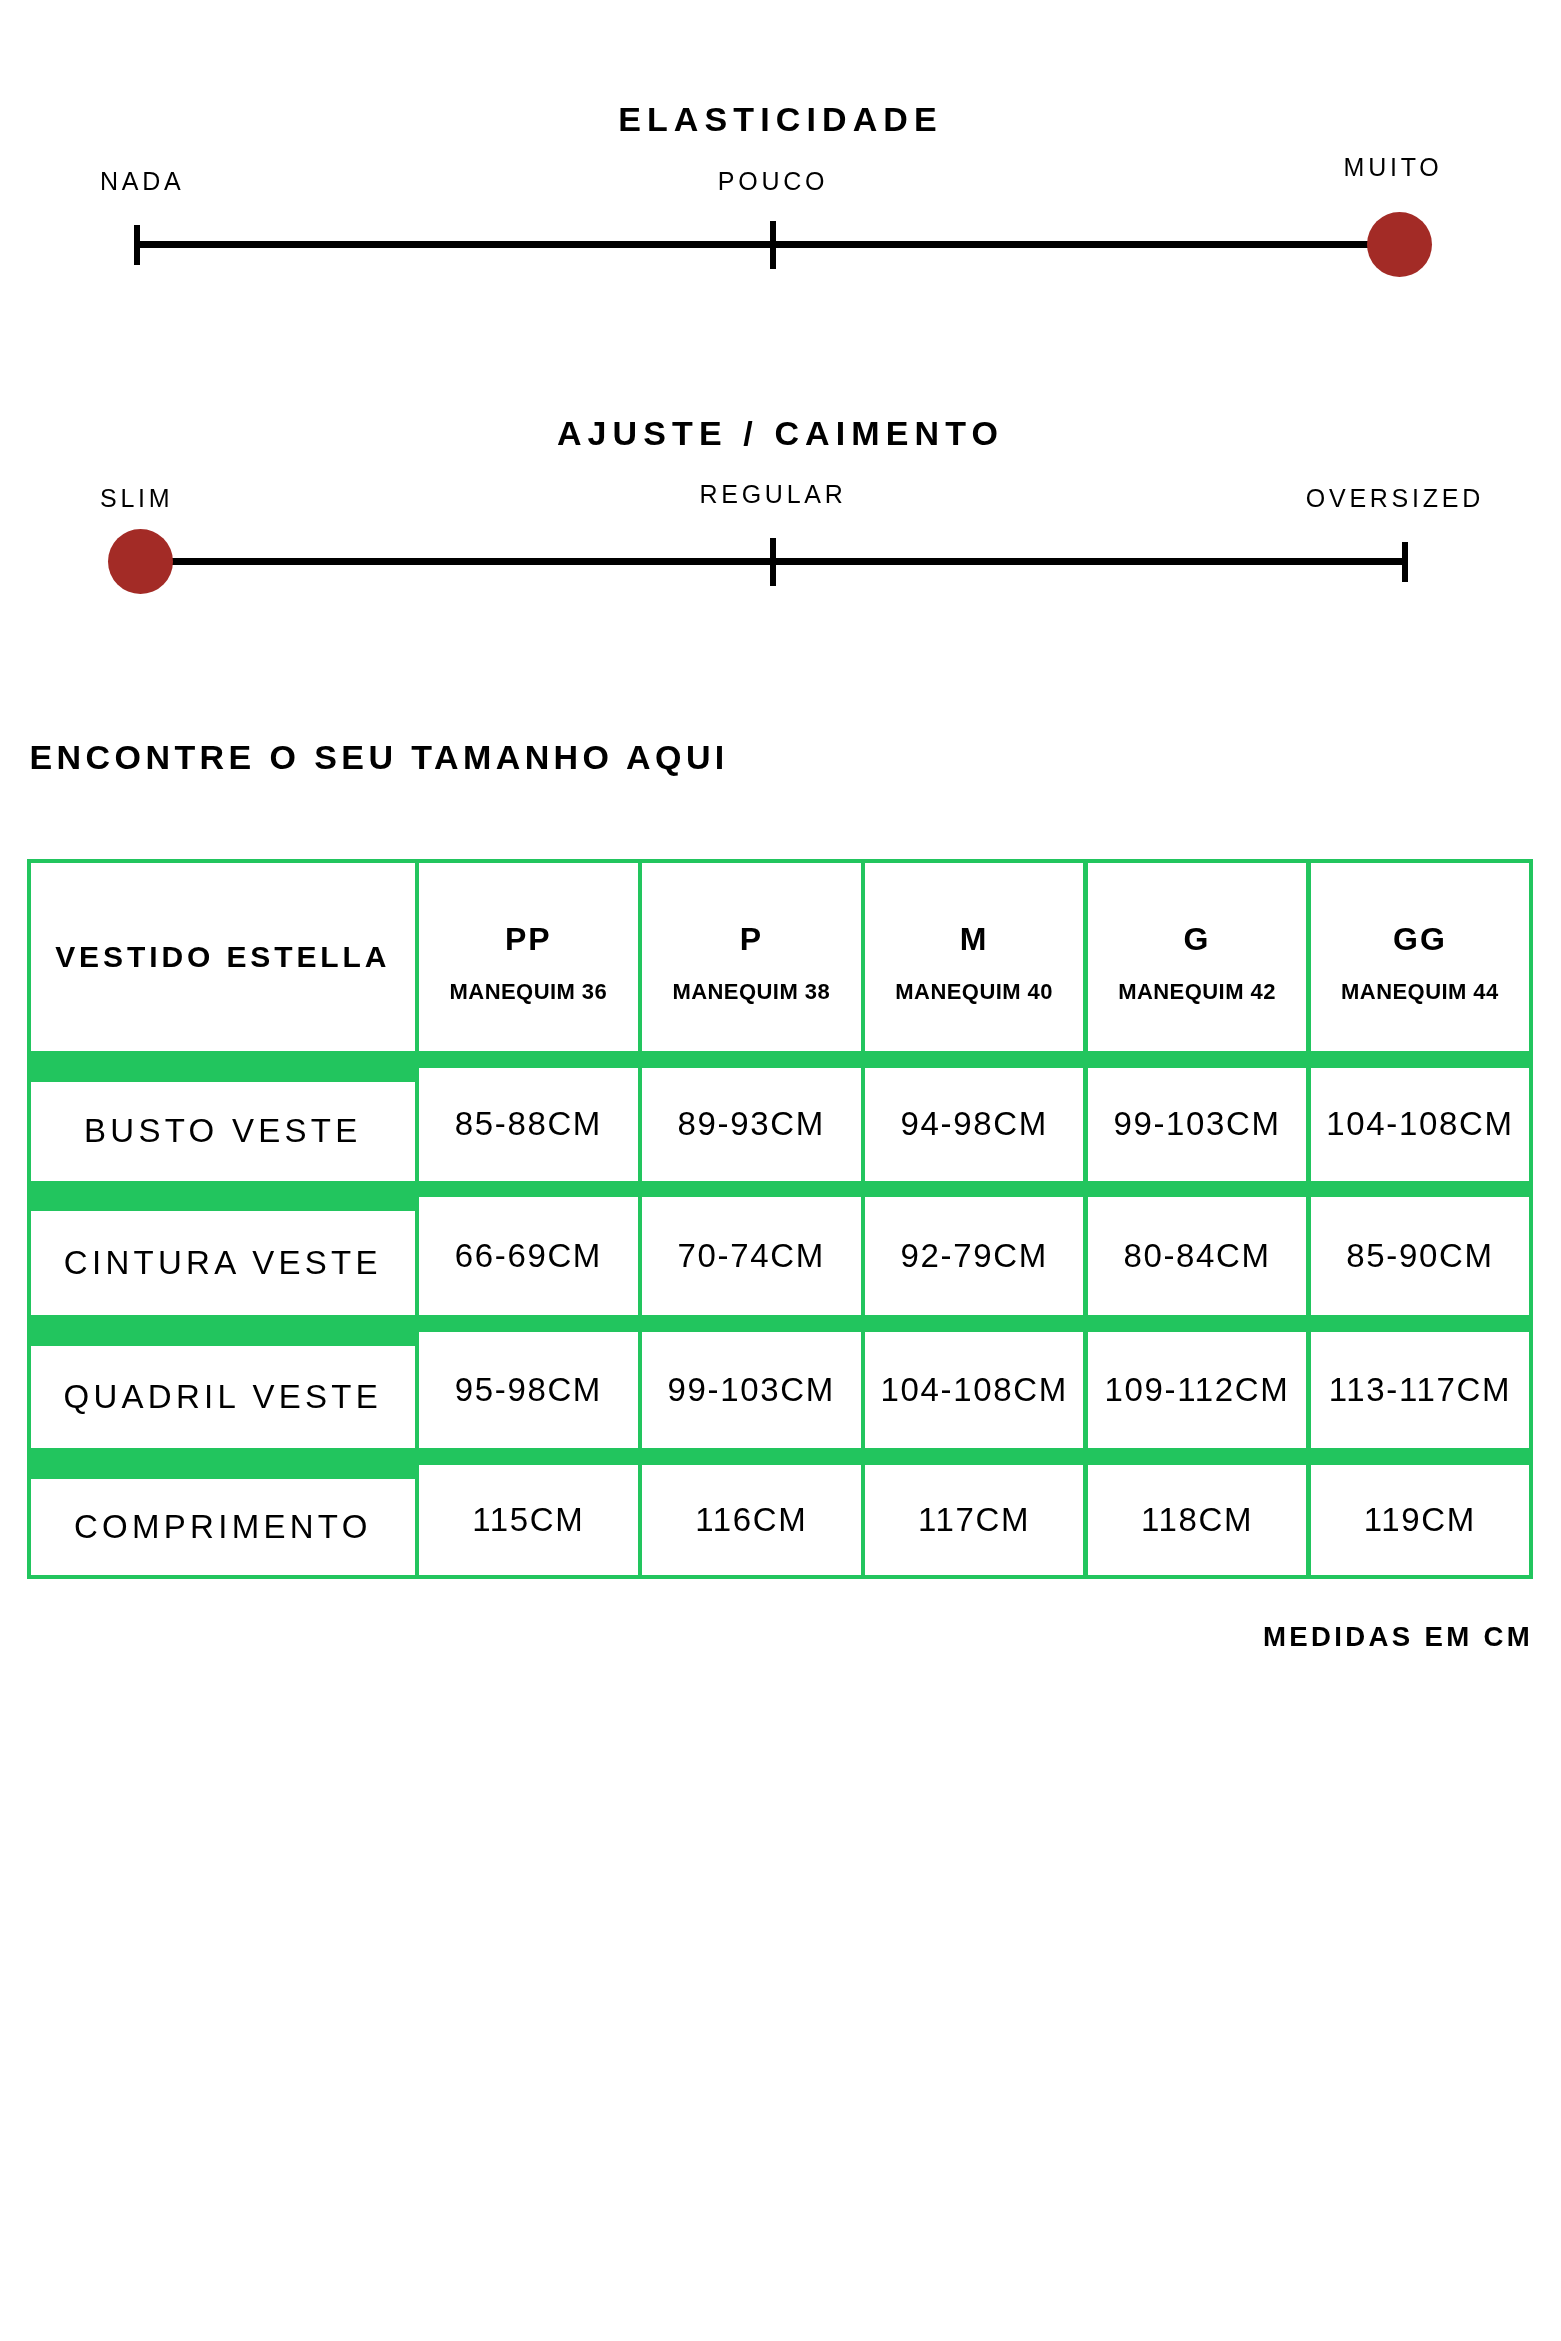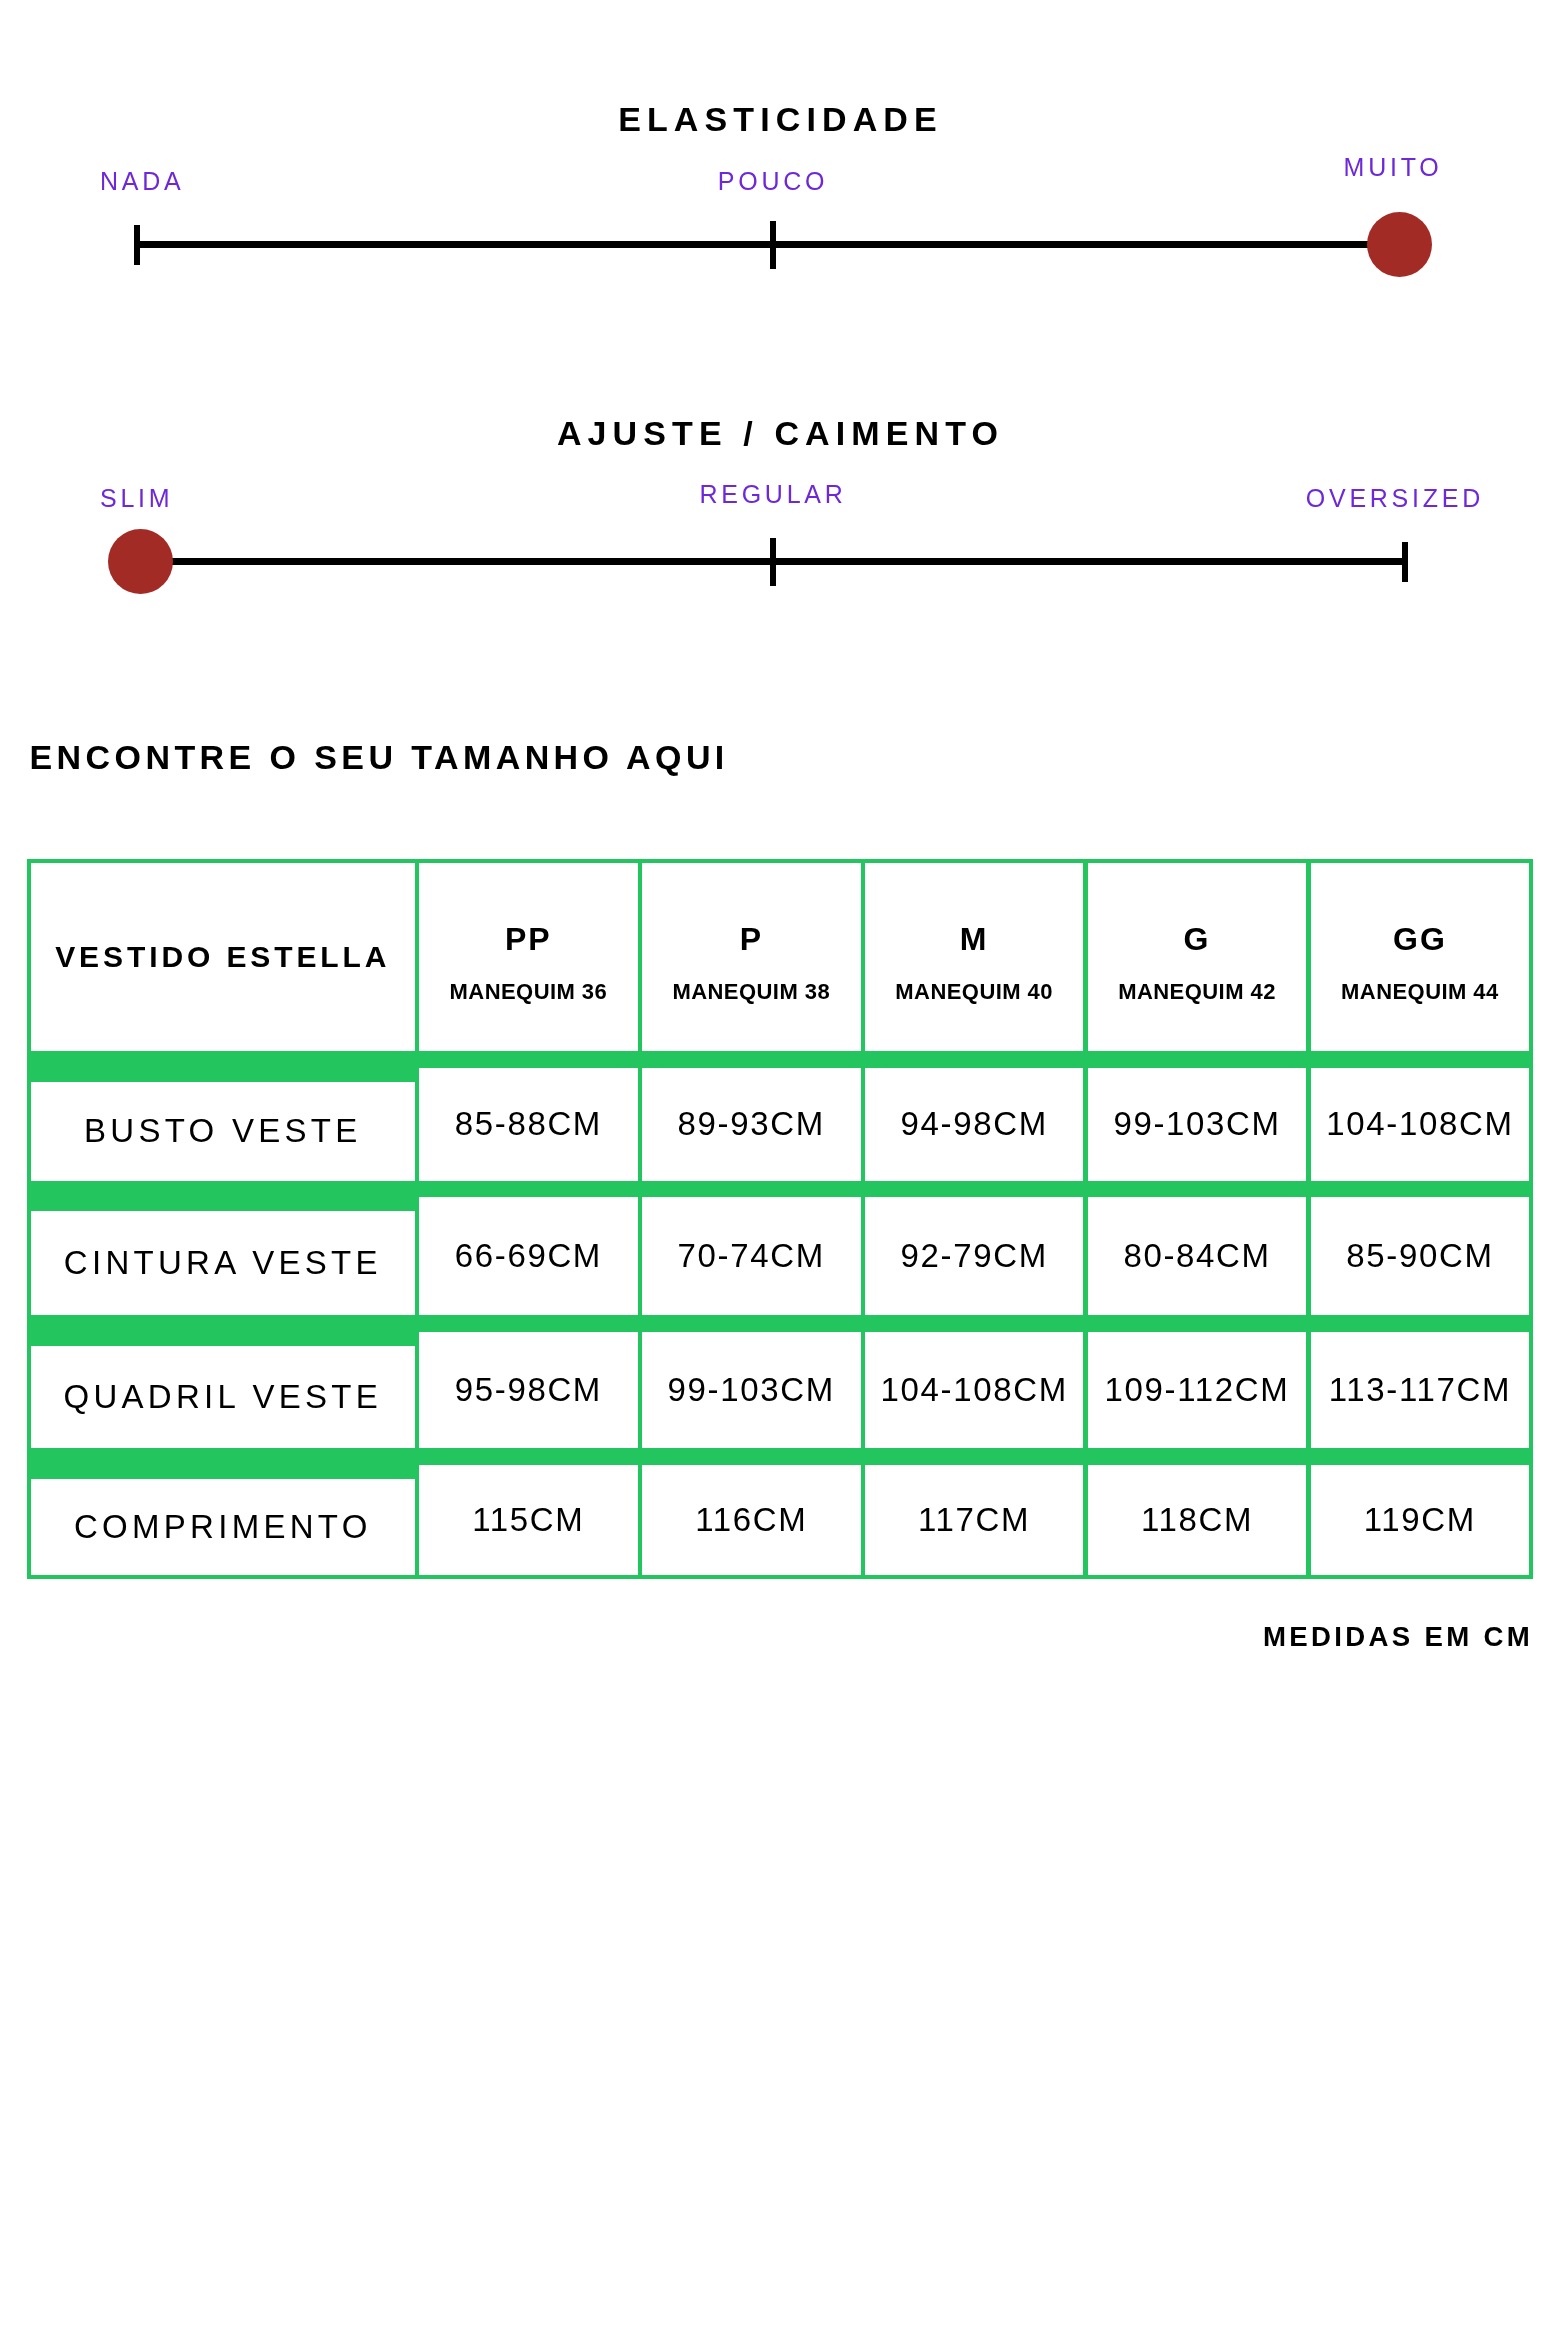--- a/index.html
+++ b/index.html
@@ -7,21 +7,21 @@
   body { font-family:"Liberation Sans", sans-serif; color:#000; }
   .canvas { position:relative; width:1561px; height:2326px; background:#fff; overflow:hidden; }
 
   
   .slider-title {
     position:absolute; left:0; width:1561px; text-align:center;
     font-size:34px; line-height:34px; font-weight:bold; letter-spacing:0.18em;
   }
   .slider-label {
     position:absolute; font-size:25px; line-height:25px; font-weight:400;
-    letter-spacing:0.15em; color:#6d28d9;
+    letter-spacing:0.15em; color:#000000;
   }
   .track { position:absolute; left:137px; width:1271px; height:6.7px; background:#000; }
   .tick  { position:absolute; width:5.7px; background:#000; }
   .handle { position:absolute; width:65px; height:65px; border-radius:50%; }
 
   
   .guide-heading {
     position:absolute; left:29.5px; top:740px;
     font-size:34px; line-height:34px; font-weight:bold; letter-spacing:0.13em;
   }

